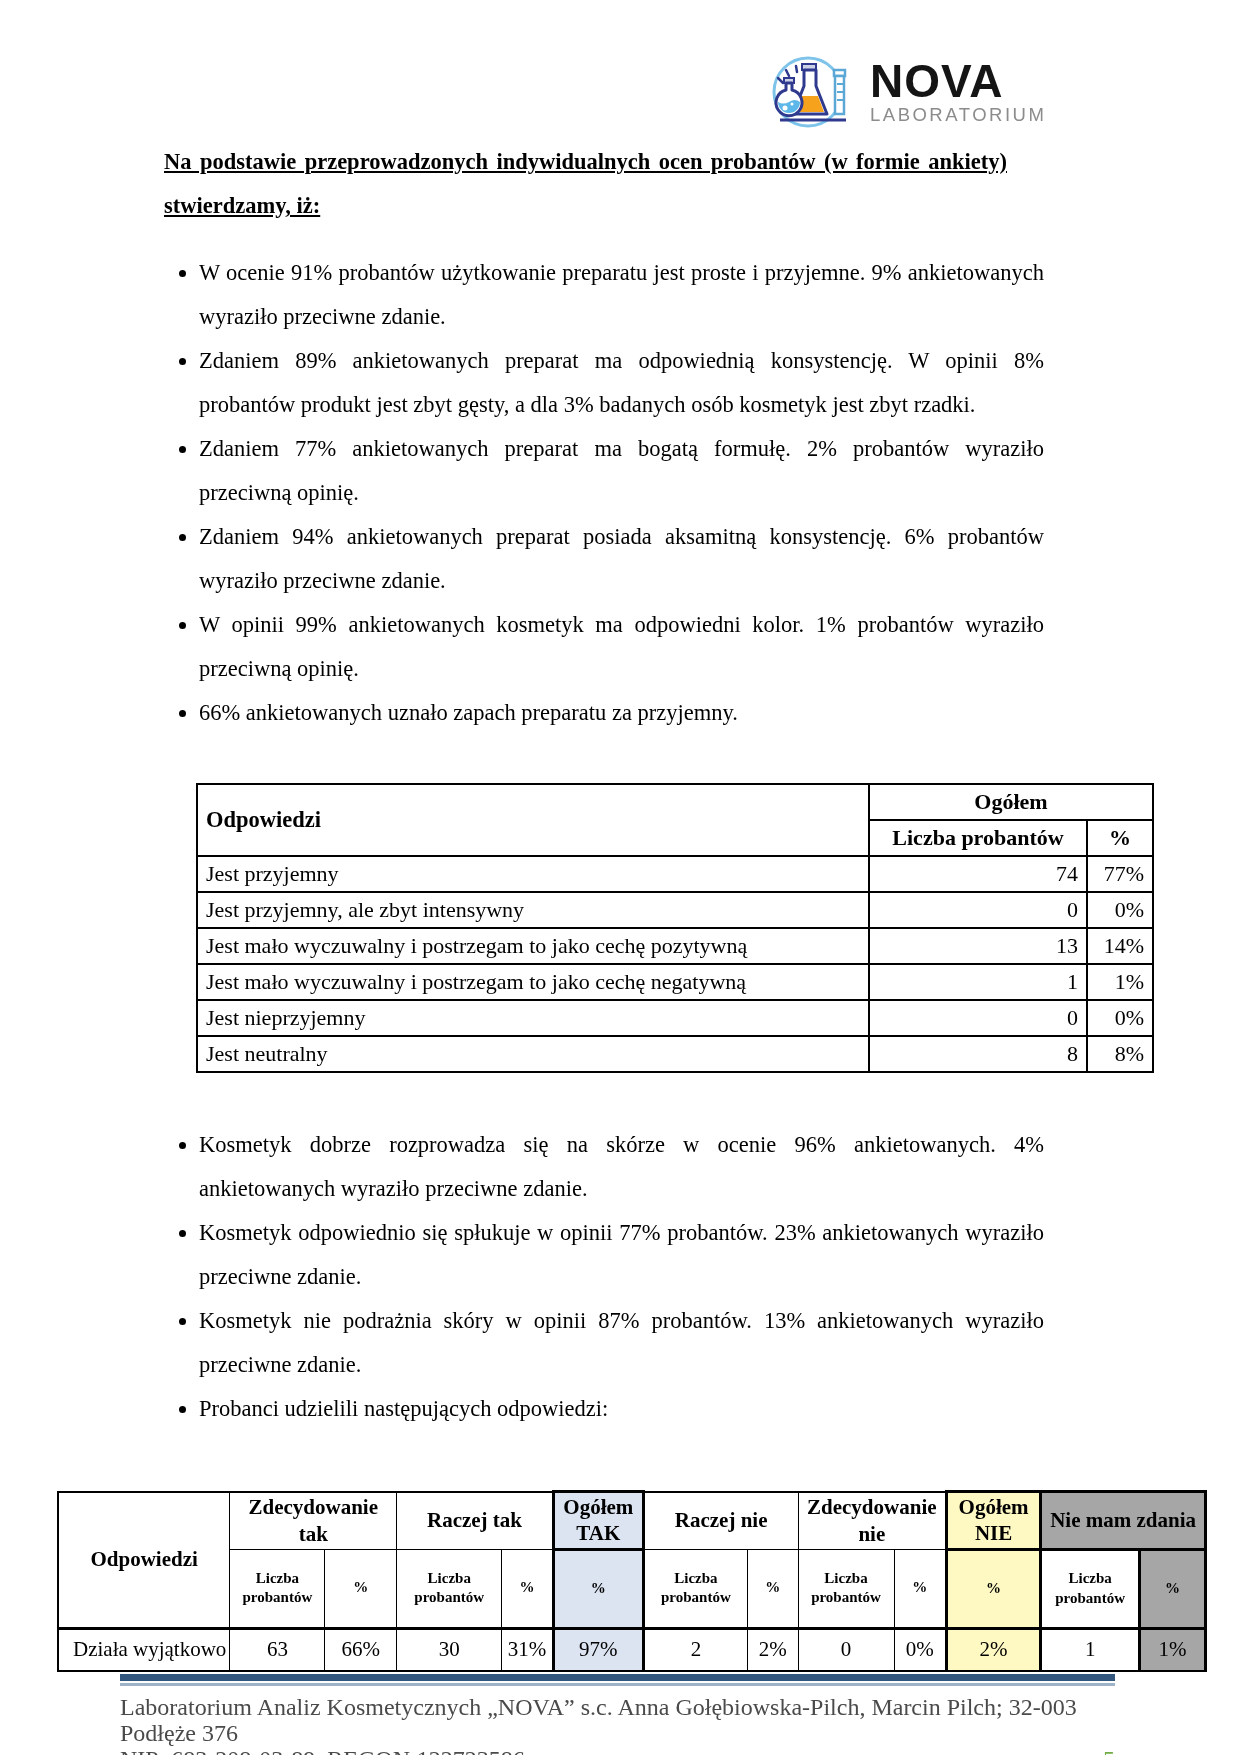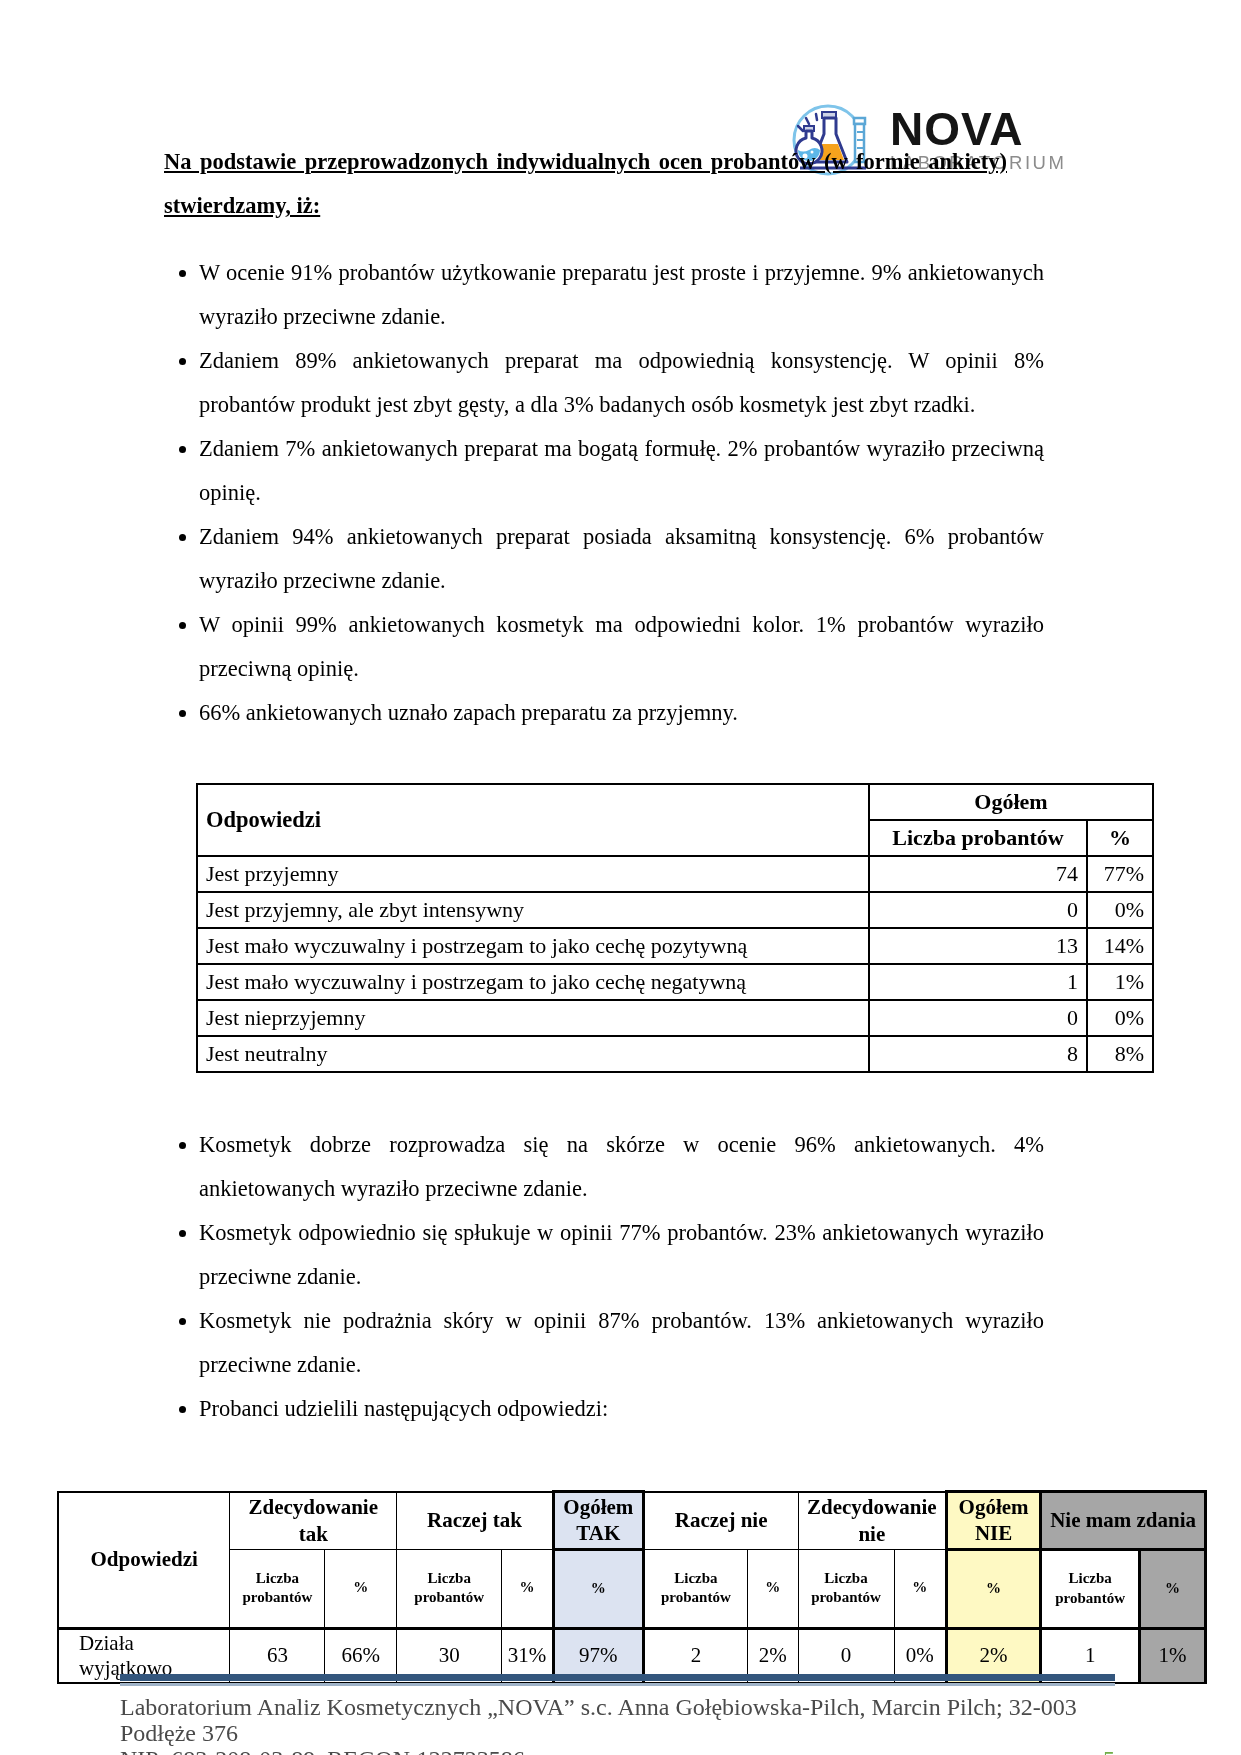--- a/index.html
+++ b/index.html
@@ -7,21 +7,21 @@
     position:relative;
     width:1241px; height:1755px;
     margin:0 auto;
     background:#ffffff;
     font-family:"Liberation Serif", serif;
     color:#000;
     overflow:hidden;
   }
 
   
-  .logo { position:absolute; left:778px; top:48px; display:flex; align-items:center; gap:8px;margin-top:48px; }
+  .logo { position:absolute; left:758px; top:48px; display:flex; align-items:center; gap:8px; }
   .logo-text { display:flex; flex-direction:column; line-height:1; }
   .brand { font-family:"Liberation Sans", sans-serif; font-weight:800; font-size:46px; letter-spacing:1px; color:#151515; }
   .brand-sub { font-family:"Liberation Sans", sans-serif; font-size:18.5px; letter-spacing:2.5px; color:#8c8c8c; margin-top:2px; }
 
   
   .heading {
     position:absolute; left:164px; top:140px; width:843px;
     font-size:22.5px; font-weight:bold; line-height:44px;
     text-align:justify; text-decoration:underline;
   }
@@ -52,21 +52,21 @@
   table.t2 {
     position:absolute; left:57px; top:1490px;
     width:1150px; border-collapse:collapse; table-layout:fixed;
     font-size:21px; text-align:center;
   }
   .t2 th, .t2 td { border:1px solid #000; padding:1px 3px; }
   .t2 .group-row th { height:52px; font-weight:bold; font-size:21px; line-height:1.25; }
   .t2 .sub-row th { height:74px; font-weight:bold; font-size:15px; line-height:1.3; }
   .t2 .data-row td { height:38px; font-size:21px; border-top:3px solid #000; }
   .t2 .sub-row th { border-bottom:3px solid #000; }
-  .t2 td.label { text-align:left; padding-left:20px; }
+  .t2 td.label { text-align:right; padding-left:1px; }
   .t2 .em { border-left:3px solid #000; border-right:3px solid #000; }
   .t2 th.em { border-top:3px solid #000; border-bottom:3px solid #000; }
   .t2 .blue  { background:#dce3f1; }
   .t2 .peach { background:#fef9c3; }
   .t2 .gray  { background:#a6a6a6; }
   .t2 .emb   { border-left:3px solid #000; border-right:3px solid #000; } 
   .t2 { border:2px solid #000; }
 
   
   .footer { position:absolute; left:120px; top:1674px; width:995px; }
@@ -110,21 +110,21 @@
       <span class="brand">NOVA</span>
       <span class="brand-sub">LABORATORIUM</span>
     </span>
   </div>
 
   <div class="heading">Na podstawie przeprowadzonych indywidualnych ocen probantów (w formie ankiety) stwierdzamy, iż:</div>
 
   <ul class="bullets bullets-top">
     <li>W ocenie 91% probantów użytkowanie preparatu jest proste i przyjemne. 9% ankietowanych wyraziło przeciwne zdanie.</li>
     <li>Zdaniem 89% ankietowanych preparat ma odpowiednią konsystencję. W opinii 8% probantów produkt jest zbyt gęsty, a dla 3% badanych osób kosmetyk jest zbyt rzadki.</li>
-    <li>Zdaniem 7% ankietowanych preparat ma bogatą formułę. 2% probantów wyraziło przeciwną opinię.</li>
+    <li>Zdaniem 77% ankietowanych preparat ma bogatą formułę. 2% probantów wyraziło przeciwną opinię.</li>
     <li>Zdaniem 94% ankietowanych preparat posiada aksamitną konsystencję. 6% probantów wyraziło przeciwne zdanie.</li>
     <li>W opinii 99% ankietowanych kosmetyk ma odpowiedni kolor. 1% probantów wyraziło przeciwną opinię.</li>
     <li>66% ankietowanych uznało zapach preparatu za przyjemny.</li>
   </ul>
 
   <table class="t1">
     <colgroup>
       <col style="width:672px">
         <col style="width:218px">
         <col style="width:66px">

